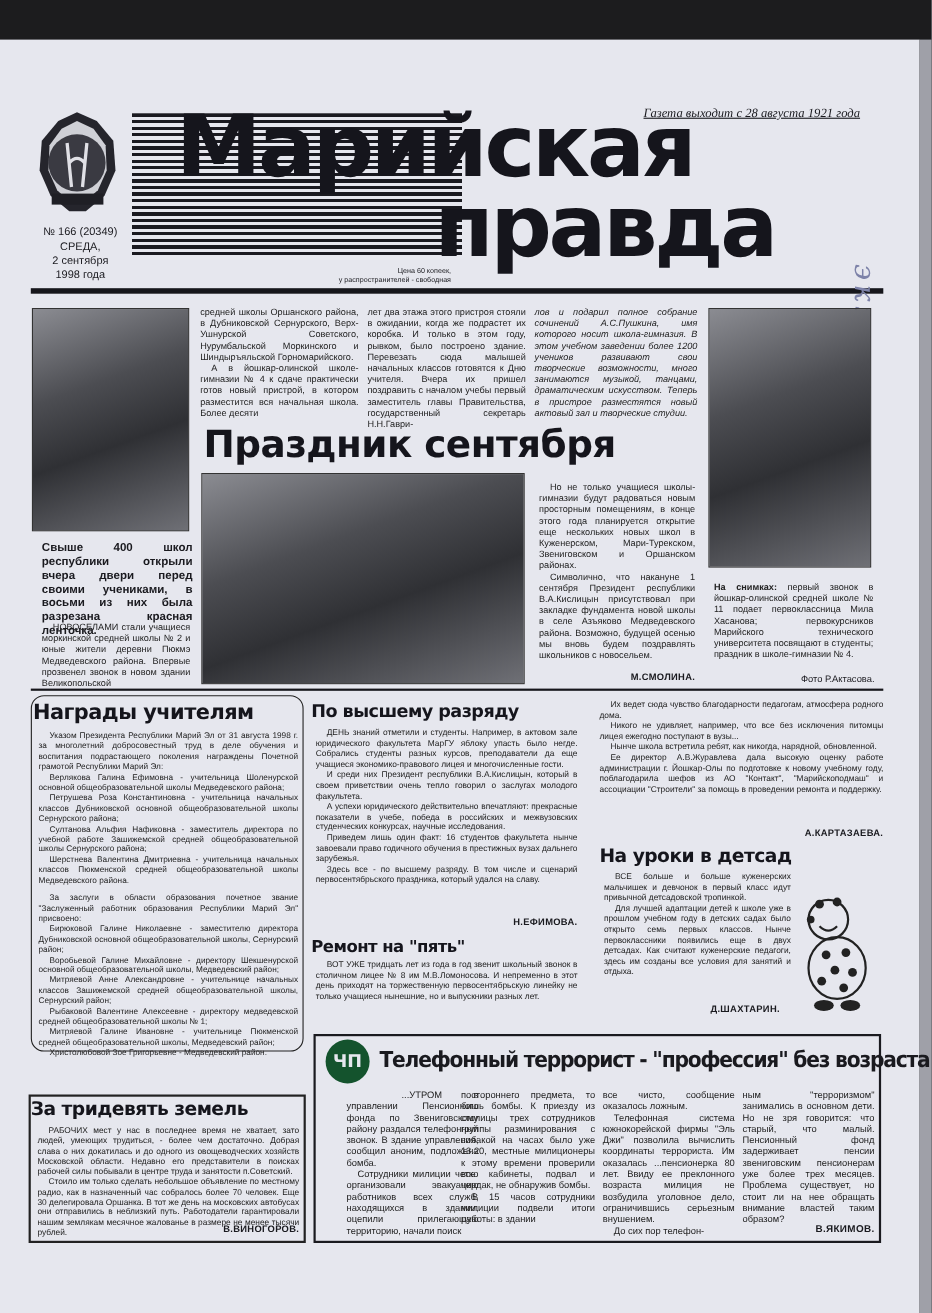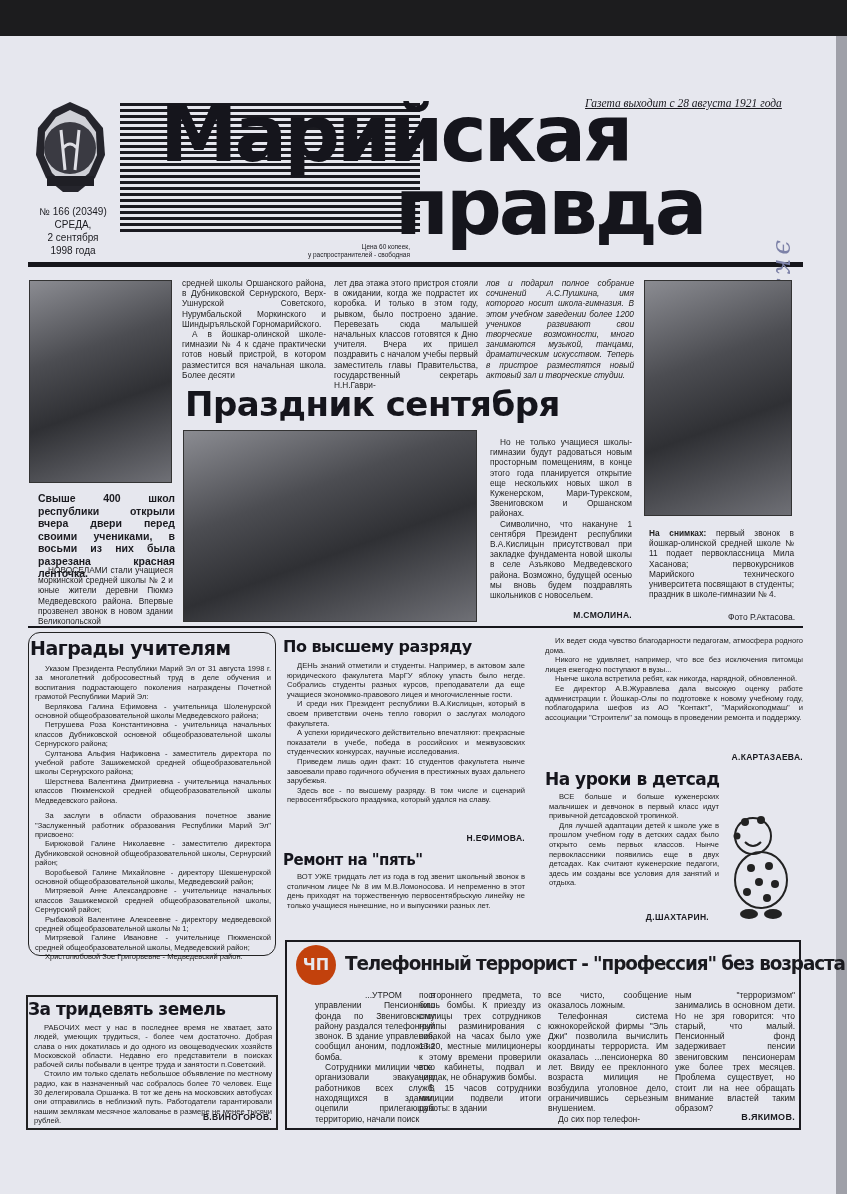--- a/index.html
+++ b/index.html
@@ -149,21 +149,21 @@
       <circle cx="36" cy="74" r="4" fill="#222"></circle>
     <circle cx="52" cy="76" r="4" fill="#222"></circle>
       <circle cx="24" cy="84" r="4" fill="#222"></circle>
       <circle cx="44" cy="90" r="4" fill="#222"></circle>
     <ellipse cx="26" cy="106" rx="9" ry="5" fill="#222"></ellipse>
       <ellipse cx="50" cy="106" rx="9" ry="5" fill="#222"></ellipse>
   </svg>
 </div>
 
 <div class="abs" style="left:285px;top:940px;width:516px;height:190px;border:2.5px solid #1a1a1f;"></div>
-<div class="abs" style="left:296px;top:945px;width:40px;height:40px;border-radius:50%;background:#c2410c;color:#e6e7ee;font-family:'DejaVu Sans',sans-serif;font-weight:900;font-size:16px;line-height:40px;text-align:center;">
+<div class="abs" style="left:296px;top:945px;width:40px;height:40px;border-radius:50%;background:#14532d;color:#e6e7ee;font-family:'DejaVu Sans',sans-serif;font-weight:900;font-size:16px;line-height:40px;text-align:center;">
   <span>ЧП</span>
 </div>
 <div class="abs" style="left:345px;top:950px;width:450px;font-family:'DejaVu Sans',sans-serif;font-weight:bold;font-size:20px;line-height:26px;letter-spacing:-1.2px;transform:scaleX(0.92);transform-origin:left;white-space:nowrap;">Телефонный террорист - "профессия" без возраста</div>
 <div class="abs body-text" style="left:292px;top:990px;width:120px;font-size:8.5px;line-height:10.3px;margin-left:23px;">
   <p style="text-indent:50px">...УТРОМ в управлении Пенсионного фонда по Звениговскому району раздался телефонный звонок. В здание управления, сообщил аноним, подложена бомба.</p>
   <p>Сотрудники милиции четко организовали эвакуацию работников всех служб, находящихся в здании, оцепили прилегающую территорию, начали поиск</p>
 </div>
 <div class="abs body-text" style="left:419px;top:990px;width:122px;font-size:8.5px;line-height:10.3px;">
   <p style="text-indent:0">постороннего предмета, то бишь бомбы. К приезду из столицы трех сотрудников группы разминирования с собакой на часах было уже 13.20, местные милиционеры к этому времени проверили все кабинеты, подвал и чердак, не обнаружив бомбы.</p>
   <p>В 15 часов сотрудники милиции подвели итоги работы: в здании</p>

